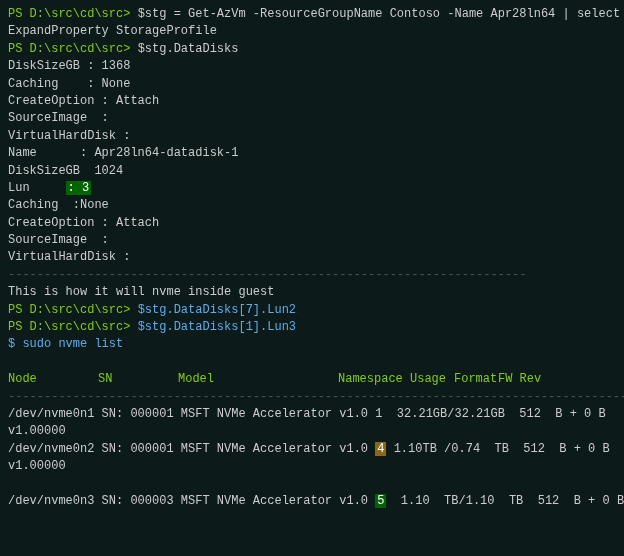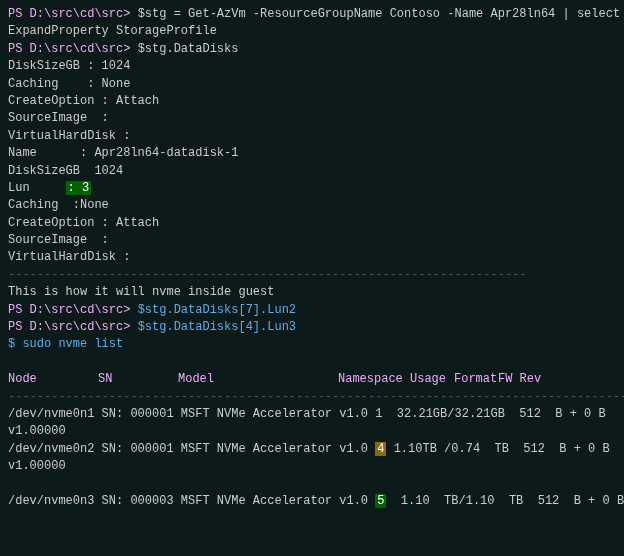--- a/index.html
+++ b/index.html
@@ -25,21 +25,21 @@
       overflow: hidden;
       color: #cccccc;
       line-height: 1.45;
     }
 
     .line {
       white-space: pre;
       display: block;
     }
 
-    .cyan { color: #f0abfc; }
+    .cyan { color: #84cc16; }
     .white { color: #cccccc; }
     .blue-link { color: #5dadec; }
     .separator { color: #555555; }
 
     .inline-green-bg {
       background-color: #006400;
       color: white;
       padding: 0 2px;
     }
 
@@ -52,40 +52,40 @@
 </head>
 <body>
 
 <div class="terminal">
 
   <span class="line"><span class="cyan">PS D:\src\cd\src&gt; </span><span class="white">$stg = Get-AzVm -ResourceGroupName Contoso -Name Apr28ln64 | select -</span></span>
   <span class="line"><span class="white">ExpandProperty StorageProfile</span></span>
 
   <span class="line"><span class="cyan">PS D:\src\cd\src&gt; </span><span class="white">$stg.DataDisks</span></span>
 
-  <span class="line"><span class="white">DiskSizeGB : 1024</span></span>
+  <span class="line"><span class="white">DiskSizeGB : 1368</span></span>
   <span class="line"><span class="white">Caching    : None</span></span>
   <span class="line"><span class="white">CreateOption : Attach</span></span>
   <span class="line"><span class="white">SourceImage  :</span></span>
   <span class="line"><span class="white">VirtualHardDisk :</span></span>
 
   <span class="line"><span class="white">Name      : Apr28ln64-datadisk-1</span></span>
   <span class="line"><span class="white">DiskSizeGB  1024</span></span>
   <span class="line"><span class="white">Lun     </span><span class="inline-green-bg">: 3</span></span>
   <span class="line"><span class="white">Caching  :None</span></span>
   <span class="line"><span class="white">CreateOption : Attach</span></span>
   <span class="line"><span class="white">SourceImage  :</span></span>
   <span class="line"><span class="white">VirtualHardDisk :</span></span>
 
   <span class="line separator">------------------------------------------------------------------------</span>
 
   <span class="line"><span class="white">This is how it will nvme inside guest</span></span>
 
   <span class="line"><span class="cyan">PS D:\src\cd\src&gt; </span><span class="blue-link">$stg.DataDisks[7].Lun2</span></span>
-  <span class="line"><span class="cyan">PS D:\src\cd\src&gt; </span><span class="blue-link">$stg.DataDisks[4].Lun3</span></span>
+  <span class="line"><span class="cyan">PS D:\src\cd\src&gt; </span><span class="blue-link">$stg.DataDisks[1].Lun3</span></span>
   <span class="line"><span class="blue-link">$ sudo nvme list</span></span>
 
   <span class="line">&nbsp;</span>
 
   <span class="line"><span class="cyan" style="display:inline-block;width:90px;">Node</span><span class="cyan" style="display:inline-block;width:80px;">SN</span><span class="cyan" style="display:inline-block;width:160px;">Model</span><span class="cyan" style="display:inline-block;width:72px;">Namespace</span><span class="cyan" style="display:inline-block;width:44px;">Usage</span><span class="cyan" style="display:inline-block;width:44px;">Format</span><span class="cyan" style="display:inline-block;">FW Rev</span></span>
 
   <span class="line separator">--------------------------------------------------------------------------------------------</span>
 
   <span class="line"><span class="white">/dev/nvme0n1 SN: 000001 MSFT NVMe Accelerator v1.0 1  32.21GB/32.21GB  512  B + 0 B</span></span>
   <span class="line"><span class="white">v1.00000</span></span>

